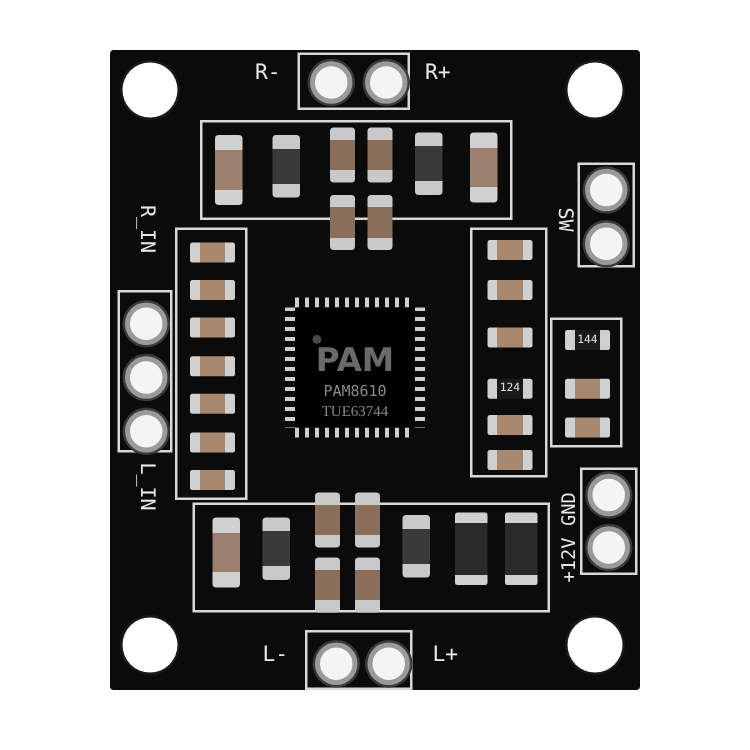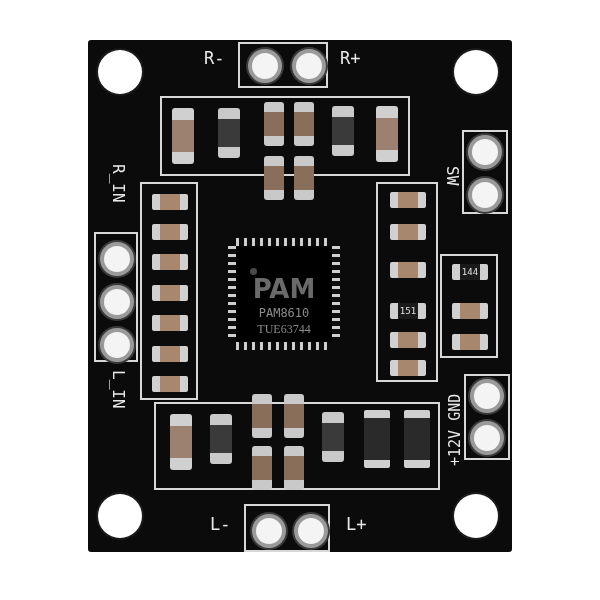--- a/index.html
+++ b/index.html
@@ -74,21 +74,21 @@
   <div class="dot"></div>
   <div class="chip-logo">PAM</div>
   <div class="chip-text" style="top:60px;">PAM8610</div>
   <div class="chip-text" style="top:76px;font-family:Liberation Serif, serif;">TUE63744</div>
 </div>
 
 <div class="silkbox" style="left:376px;top:182px;width:62px;height:200px;"></div>
 <div class="smd-h" style="left:390px;top:192px;"></div>
 <div class="smd-h" style="left:390px;top:224px;"></div>
 <div class="smd-h" style="left:390px;top:262px;"></div>
-<div class="smd-hr" style="left:390px;top:303px;">151</div>
+<div class="smd-hr" style="left:390px;top:303px;">124</div>
 <div class="smd-h" style="left:390px;top:332px;"></div>
 <div class="smd-h" style="left:390px;top:360px;"></div>
 
 <div class="silkbox" style="left:440px;top:254px;width:58px;height:104px;"></div>
 <div class="smd-hr" style="left:452px;top:264px;">144</div>
 <div class="smd-h" style="left:452px;top:303px;"></div>
 <div class="smd-h" style="left:452px;top:334px;"></div>
 
 <div class="vtext" style="left:462px;top:166px;">SW</div>
 <div class="silkbox" style="left:462px;top:130px;width:46px;height:84px;"></div>

